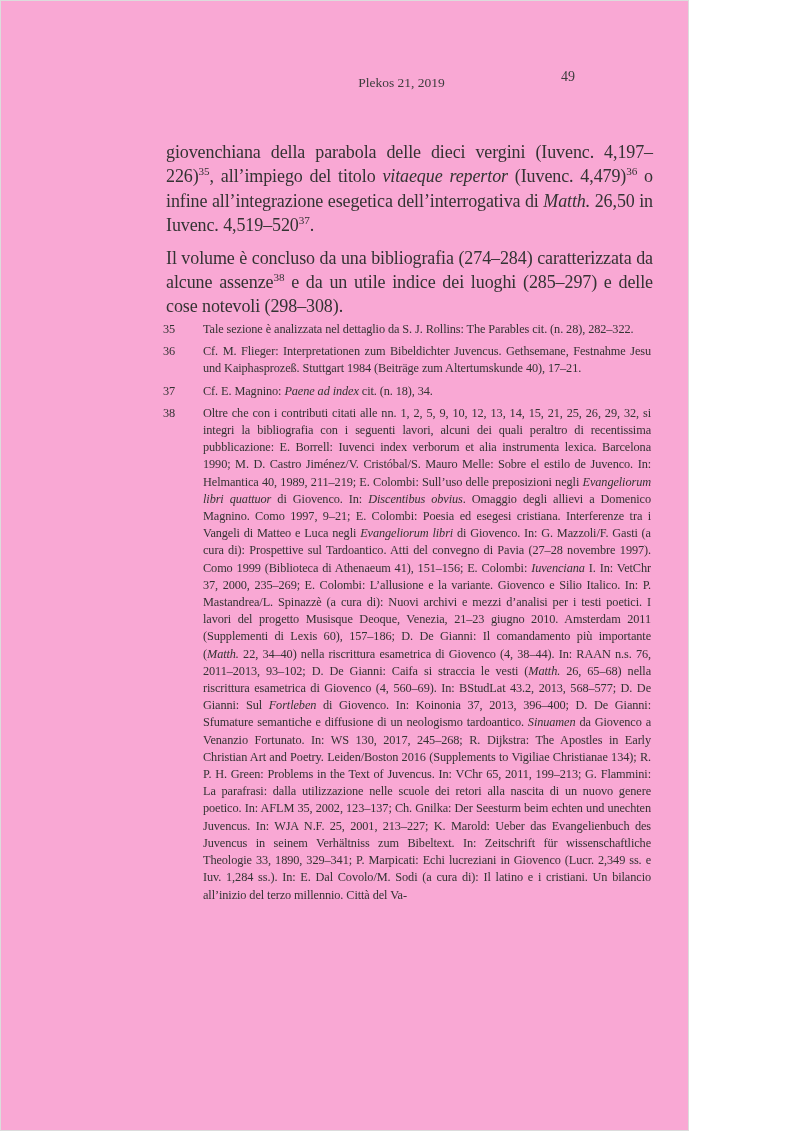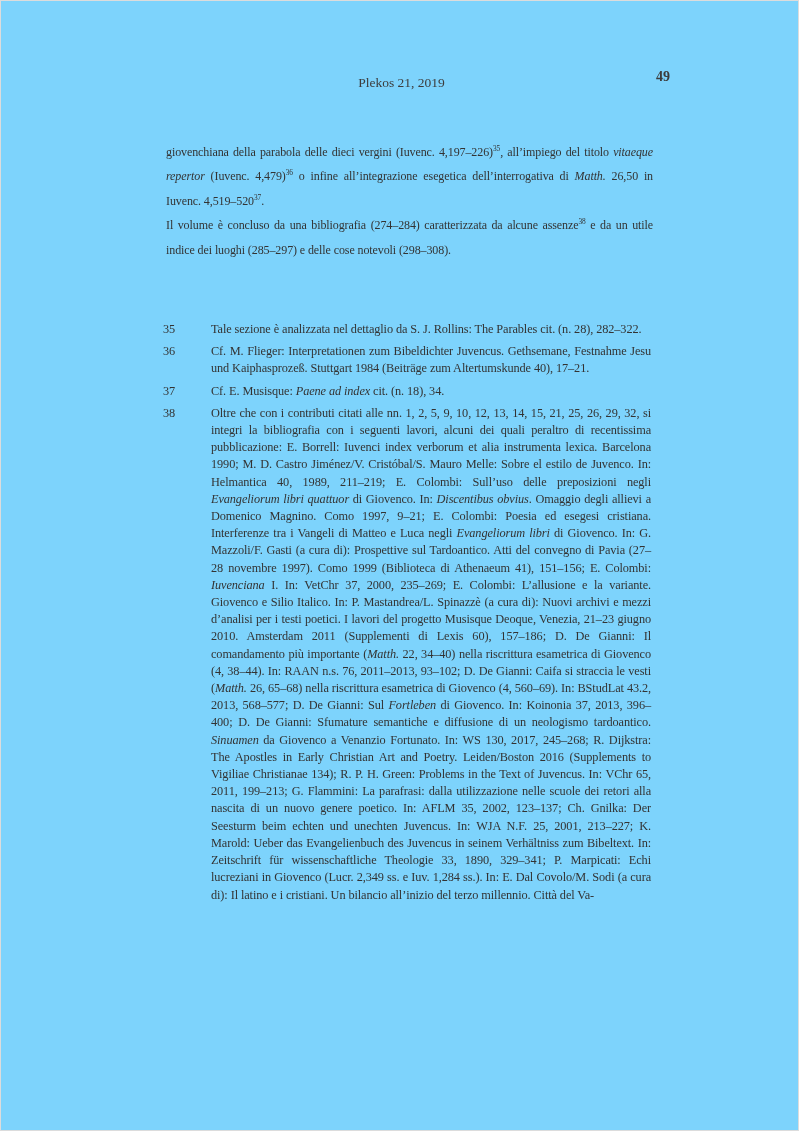--- a/index.html
+++ b/index.html
@@ -1,73 +1,71 @@
 <!DOCTYPE html>
 <html lang="it"><head>
 <meta charset="utf-8">
 <style>
   html, body { margin: 0; padding: 0; background: #ffffff; }
   .page {
     position: relative;
-    width: 799px;
+    width: 689px;
     height: 1131px;
     box-sizing: border-box;
-    background: #7dd3fc;
+    background: #f9a8d4;
     border: 1px solid #dcdcdc;
     overflow: hidden;
     color: #333333;
     font-family: "Liberation Serif", "DejaVu Serif", serif;
   }
   .running-title {
     position: absolute;
     top: 74px; left: 157px; width: 487px;
     text-align: center;
     font-size: 13.5px;
     color: #3c3c3c;
     white-space: nowrap;
   }
   .page-number {
     position: absolute;
-    top: 68px; left: 592px; width: 77px;
-    text-align: right;
+    top: 68px; left: 560px; width: 77px;
     font-size: 14px;
     color: #3c3c3c;
-    font-weight: bold;
   }
   .main-text {
     position: absolute;
     top: 139px; left: 165px; width: 487px;
   }
   .para {
     margin: 0;
-    font-size: 12px;
+    font-size: 18px;
     line-height: 24.4px;
     text-align: justify;
     letter-spacing: -0.1px;
   }
-  .para + .para { margin-top: 0; }
+  .para + .para { margin-top: 8px; }
   sup.fn-ref {
     font-size: 62%;
     line-height: 0;
     vertical-align: super;
   }
   .it { font-style: italic; }
   .footnotes {
     position: absolute;
     top: 320px; left: 162px; width: 488px;
   }
   .footnote {
     display: flex;
     margin-bottom: 5px;
     font-size: 12.3px;
     line-height: 17.2px;
     letter-spacing: -0.1px;
   }
   .fn-num { flex: 0 0 40px; }
-  .fn-text { flex: 1; text-align: justify; margin-left: 8px; }
+  .fn-text { flex: 1; text-align: justify; }
 </style>
 </head>
 <body>
 
 <div class="page">
   <div class="running-title">Plekos 21, 2019</div>
   <div class="page-number">49</div>
   <div class="main-text" id="main-text">
       <p class="para"><span>giovenchiana della parabola delle dieci vergini (Iuvenc. 4,197–226)</span><sup class="fn-ref">35</sup><span>, all’impiego del titolo </span><span class="it">vitaeque repertor</span><span> (Iuvenc. 4,479)</span><sup class="fn-ref">36</sup><span> o infine all’integrazione esegetica dell’interrogativa di </span><span class="it">Matth.</span><span> 26,50 in Iuvenc. 4,519–520</span><sup class="fn-ref">37</sup><span>.</span></p>
       <p class="para"><span>Il volume è concluso da una bibliografia (274–284) caratterizzata da alcune assenze</span><sup class="fn-ref">38</sup><span> e da un utile indice dei luoghi (285–297) e delle cose notevoli (298–308).</span></p>
@@ -76,20 +74,20 @@
       <div class="footnote">
         <span class="fn-num">35</span>
         <span class="fn-text"><span>Tale sezione è analizzata nel dettaglio da S. J. Rollins: The Parables cit. (n. 28), 282–322.</span></span>
       </div>
       <div class="footnote">
         <span class="fn-num">36</span>
         <span class="fn-text"><span>Cf. M. Flieger: Interpretationen zum Bibeldichter Juvencus. Gethsemane, Festnahme Jesu und Kaiphasprozeß. Stuttgart 1984 (Beiträge zum Altertumskunde 40), 17–21.</span></span>
       </div>
       <div class="footnote">
         <span class="fn-num">37</span>
-        <span class="fn-text"><span>Cf. E. Musisque: </span><span class="it">Paene ad index</span><span> cit. (n. 18), 34.</span></span>
+        <span class="fn-text"><span>Cf. E. Magnino: </span><span class="it">Paene ad index</span><span> cit. (n. 18), 34.</span></span>
       </div>
       <div class="footnote">
         <span class="fn-num">38</span>
         <span class="fn-text"><span>Oltre che con i contributi citati alle nn. 1, 2, 5, 9, 10, 12, 13, 14, 15, 21, 25, 26, 29, 32, si integri la bibliografia con i seguenti lavori, alcuni dei quali peraltro di recentissima pubblicazione: E. Borrell: Iuvenci index verborum et alia instrumenta lexica. Barcelona 1990; M. D. Castro Jiménez/V. Cristóbal/S. Mauro Melle: Sobre el estilo de Juvenco. In: Helmantica 40, 1989, 211–219; E. Colombi: Sull’uso delle preposizioni negli </span><span class="it">Evangeliorum libri quattuor</span><span> di Giovenco. In: </span><span class="it">Discentibus obvius</span><span>. Omaggio degli allievi a Domenico Magnino. Como 1997, 9–21; E. Colombi: Poesia ed esegesi cristiana. Interferenze tra i Vangeli di Matteo e Luca negli </span><span class="it">Evangeliorum libri</span><span> di Giovenco. In: G. Mazzoli/F. Gasti (a cura di): Prospettive sul Tardoantico. Atti del convegno di Pavia (27–28 novembre 1997). Como 1999 (Biblioteca di Athenaeum 41), 151–156; E. Colombi: </span><span class="it">Iuvenciana</span><span> I. In: VetChr 37, 2000, 235–269; E. Colombi: L’allusione e la variante. Giovenco e Silio Italico. In: P. Mastandrea/L. Spinazzè (a cura di): Nuovi archivi e mezzi d’analisi per i testi poetici. I lavori del progetto Musisque Deoque, Venezia, 21–23 giugno 2010. Amsterdam 2011 (Supplementi di Lexis 60), 157–186; D. De Gianni: Il comandamento più importante (</span><span class="it">Matth.</span><span> 22, 34–40) nella riscrittura esametrica di Giovenco (4, 38–44). In: RAAN n.s. 76, 2011–2013, 93–102; D. De Gianni: Caifa si straccia le vesti (</span><span class="it">Matth.</span><span> 26, 65–68) nella riscrittura esametrica di Giovenco (4, 560–69). In: BStudLat 43.2, 2013, 568–577; D. De Gianni: Sul </span><span class="it">Fortleben</span><span> di Giovenco. In: Koinonia 37, 2013, 396–400; D. De Gianni: Sfumature semantiche e diffusione di un neologismo tardoantico. </span><span class="it">Sinuamen</span><span> da Giovenco a Venanzio Fortunato. In: WS 130, 2017, 245–268; R. Dijkstra: The Apostles in Early Christian Art and Poetry. Leiden/Boston 2016 (Supplements to Vigiliae Christianae 134); R. P. H. Green: Problems in the Text of Juvencus. In: VChr 65, 2011, 199–213; G. Flammini: La parafrasi: dalla utilizzazione nelle scuole dei retori alla nascita di un nuovo genere poetico. In: AFLM 35, 2002, 123–137; Ch. Gnilka: Der Seesturm beim echten und unechten Juvencus. In: WJA N.F. 25, 2001, 213–227; K. Marold: Ueber das Evangelienbuch des Juvencus in seinem Verhältniss zum Bibeltext. In: Zeitschrift für wissenschaftliche Theologie 33, 1890, 329–341; P. Marpicati: Echi lucreziani in Giovenco (Lucr. 2,349 ss. e Iuv. 1,284 ss.). In: E. Dal Covolo/M. Sodi (a cura di): Il latino e i cristiani. Un bilancio all’inizio del terzo millennio. Città del Va-</span></span>
       </div>
     </div>
 </div>
 
 </body></html>

